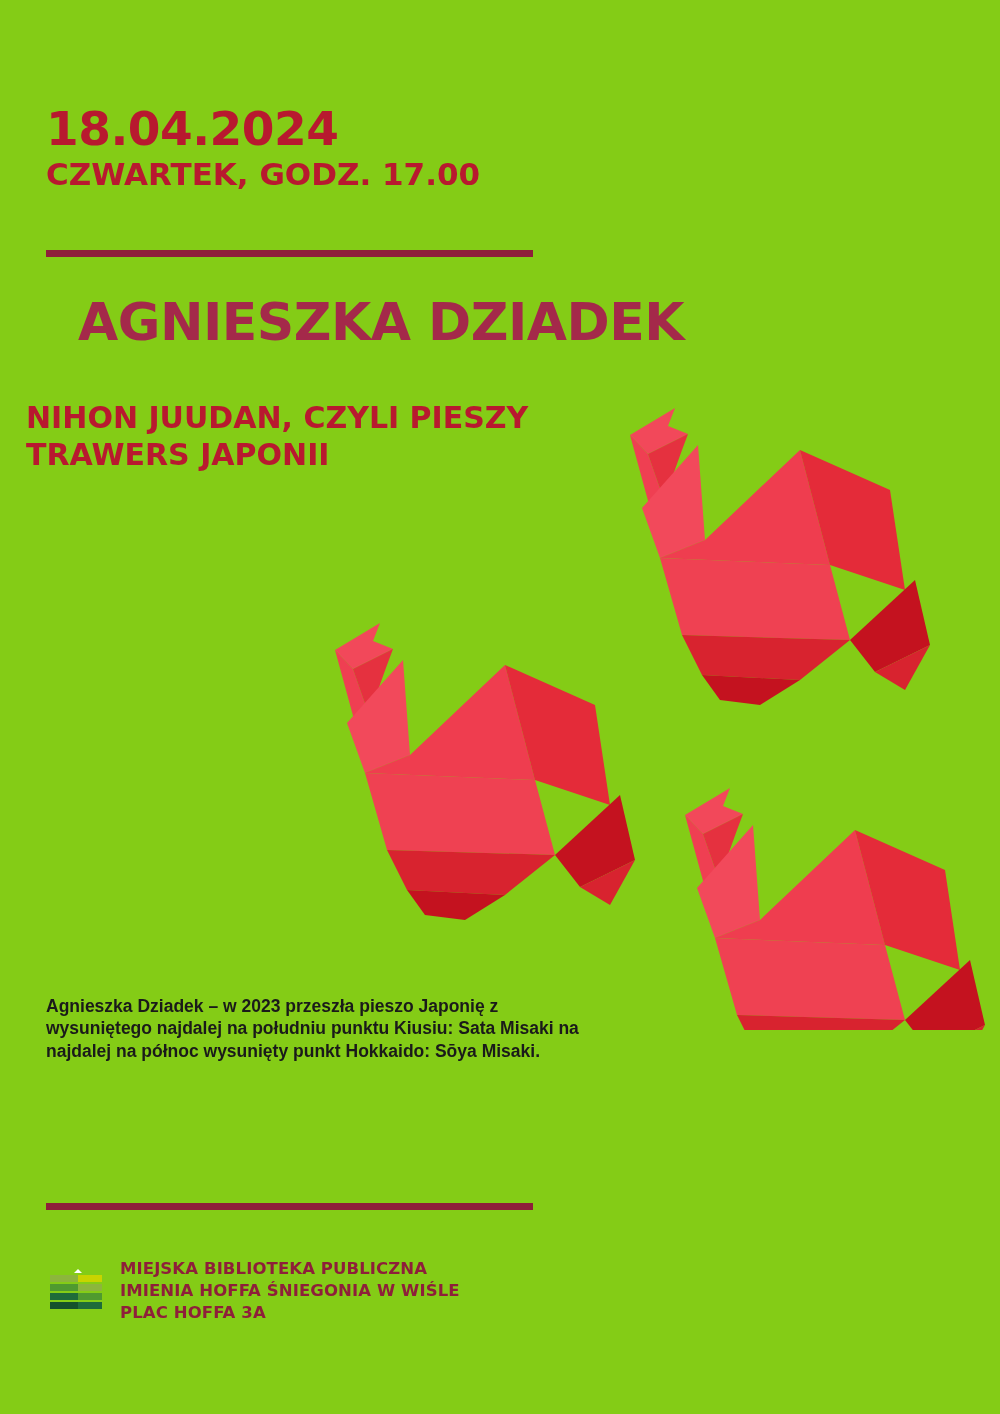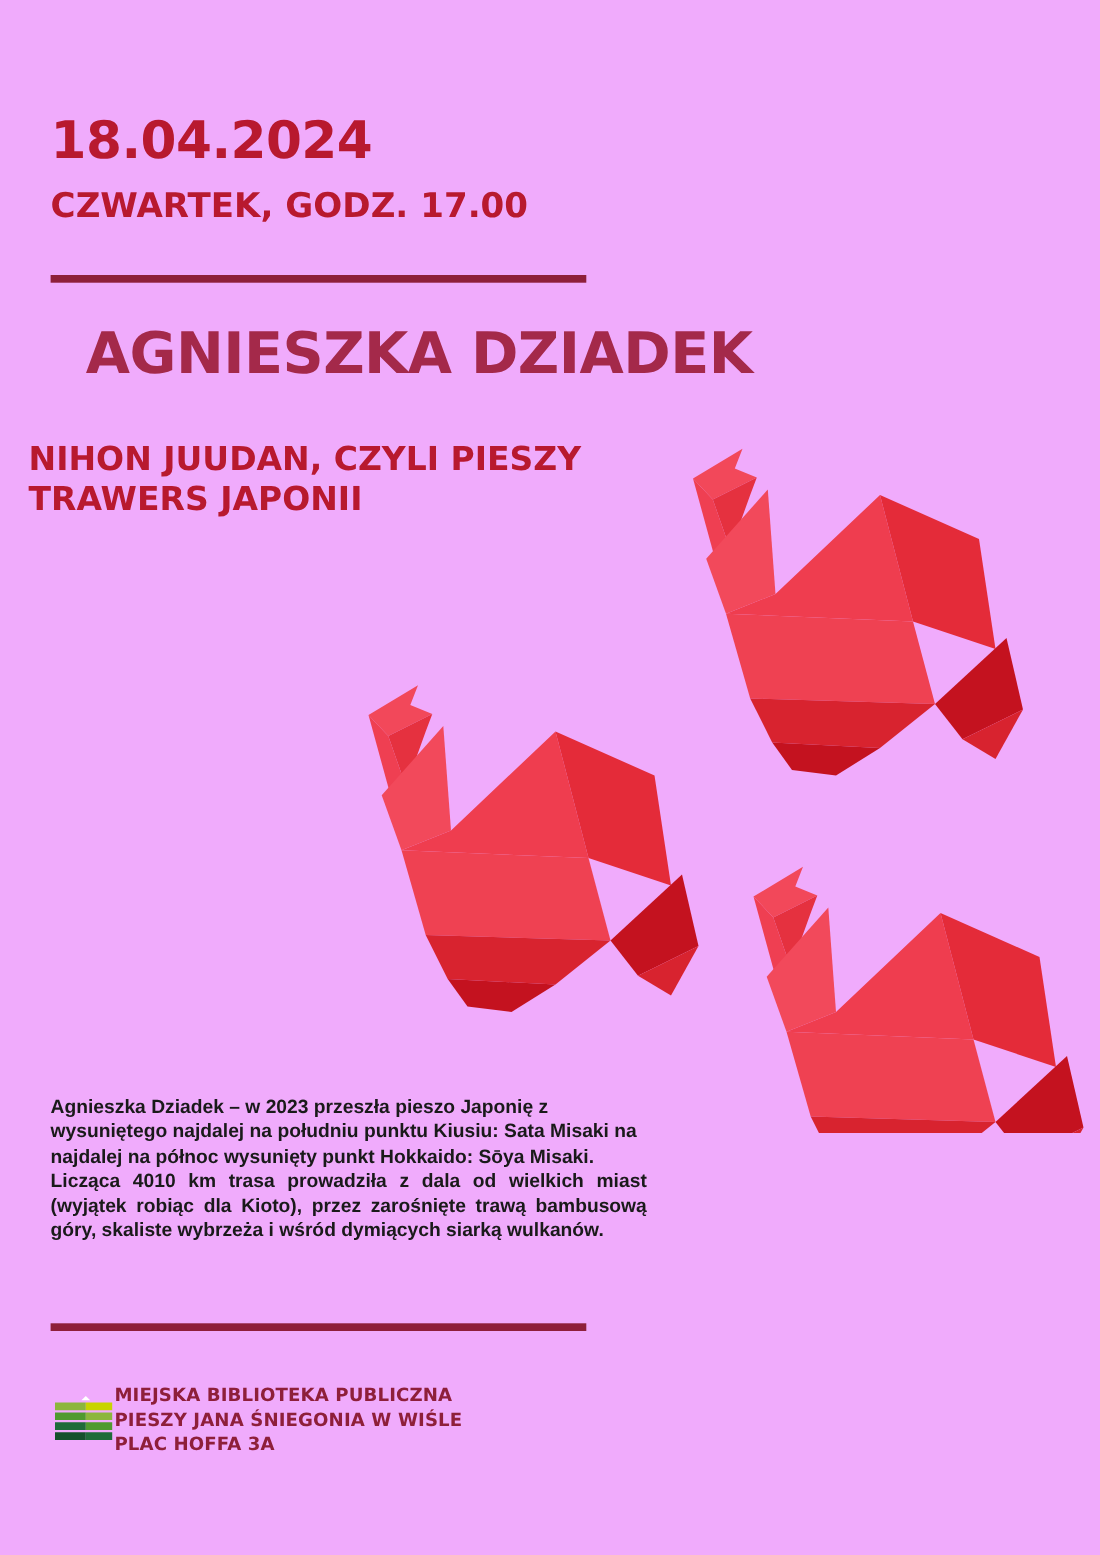--- a/index.html
+++ b/index.html
@@ -12,40 +12,40 @@
     height: 1414px;
     position: relative;
     overflow: hidden;
     font-family: "Liberation Sans", sans-serif;
     color: #8e1f3a;
   }
 
   .poster {
     position: absolute;
     inset: 0;
-    background: #f0abfc;
+    background: #84cc16;
   }
 
   
   .date-block {
     position: absolute;
     left: 46px;
     top: 105px;
     width: 600px;
   }
   .date-main {
     font-size: 47px;
     line-height: 1.0;
     font-weight: 800;
     letter-spacing: -0.5px;
     color: #b8192f;
     font-family: "DejaVu Sans", sans-serif;
   }
   .date-sub {
-    margin-top: 20px;
+    margin-top: 7px;
     font-size: 31px;
     line-height: 1.0;
     font-weight: 800;
     letter-spacing: 0px;
     color: #b8192f;
     font-family: "DejaVu Sans", sans-serif;
   }
 
   .rule {
     position: absolute;
@@ -112,20 +112,21 @@
     height: 640px;
   }
 
   
   .footer {
     position: absolute;
     left: 48px;
     top: 1258px;
     display: flex;
     align-items: center;
+    gap: 16px;
   }
   .logo-mark {
     width: 56px;
     height: 56px;
     flex: 0 0 56px;
   }
   .footer-text {
     font-size: 16.5px;
     line-height: 1.32;
     font-weight: 800;
@@ -198,37 +199,36 @@
       <path d="M330 168 L500 175 L520 250 L352 245 Z" fill="#ef4152"></path>
       <path d="M352 245 L520 250 L470 290 L372 285 Z" fill="#d8232f"></path>
       <path d="M520 250 L585 190 L600 255 L545 282 Z" fill="#c4121f"></path>
       <path d="M545 282 L600 255 L575 300 Z" fill="#d8232f"></path>
       <path d="M372 285 L470 290 L430 315 L390 310 Z" fill="#c4121f"></path>
     </g>
   </svg>
 
   <div class="description">
     <p>Agnieszka Dziadek – w 2023 przeszła pieszo Japonię z wysuniętego najdalej na południu punktu Kiusiu: Sata Misaki na najdalej na północ wysunięty punkt Hokkaido: Sōya Misaki.</p>
-    <p class="justify">Licząca 4010 km trasa prowadziła z dala od wielkich miast (wyjątek robiąc dla Kioto), przez zarośnięte trawą bambusową góry, skaliste wybrzeża i wśród dymiących siarką wulkanów.</p>
   </div>
 
   <div class="rule rule-bottom"></div>
 
   <div class="footer">
     <svg class="logo-mark" viewBox="0 0 56 56" xmlns="http://www.w3.org/2000/svg">
       <path d="M2 12 H30 L30 19 H2 Z" fill="#8cb63c"></path>
       <path d="M30 12 H54 L54 19 H30 Z" fill="#c8d400"></path>
       <path d="M2 21 H30 L30 28 H2 Z" fill="#4f9a2f"></path>
       <path d="M30 21 H54 L54 28 H30 Z" fill="#8cb63c"></path>
       <path d="M2 30 H30 L30 37 H2 Z" fill="#1e6b3a"></path>
       <path d="M30 30 H54 L54 37 H30 Z" fill="#4f9a2f"></path>
       <path d="M2 39 H30 L30 46 H2 Z" fill="#14502c"></path>
       <path d="M30 39 H54 L54 46 H30 Z" fill="#1e6b3a"></path>
       <path d="M26 10 L30 6 L34 10 Z" fill="#ffffff"></path>
     </svg>
     <div class="footer-text">
       <div>MIEJSKA BIBLIOTEKA PUBLICZNA</div>
-      <div>PIESZY JANA ŚNIEGONIA W WIŚLE</div>
+      <div>IMIENIA HOFFA ŚNIEGONIA W WIŚLE</div>
       <div>PLAC HOFFA 3A</div>
     </div>
   </div>
 
 </div>
 
 </body></html>

